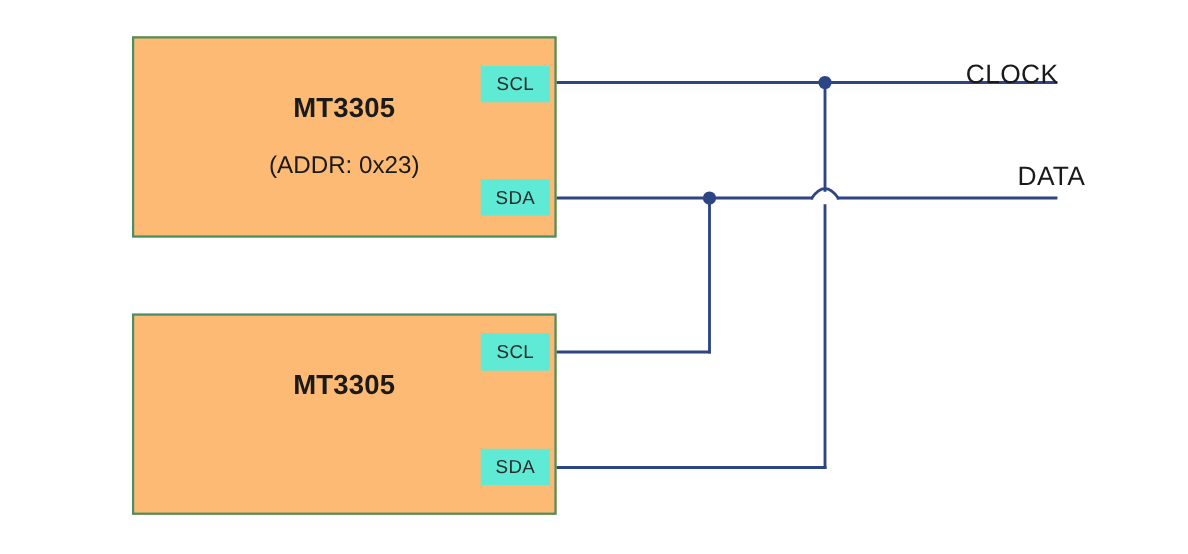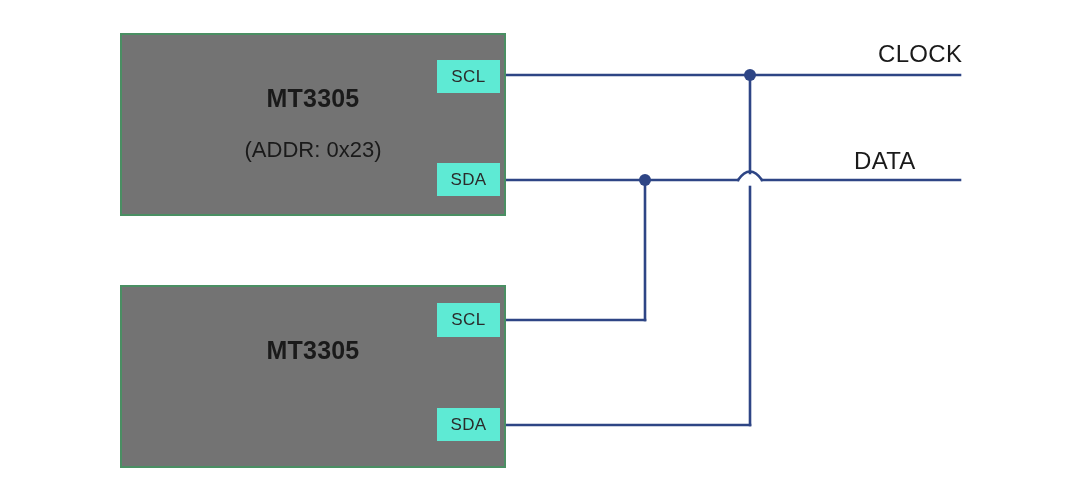--- a/index.html
+++ b/index.html
@@ -19,21 +19,21 @@
     position: absolute;
     left: 0;
     top: 0;
     width: 1080px;
     height: 504px;
   }
   .device-box {
     position: absolute;
     box-sizing: border-box;
     border: 2px solid #4a8f63;
-    background: #737373;
+    background: #fdba74;
   }
   .device-label-wrap {
     position: absolute;
     left: 0;
     width: 100%;
     text-align: center;
     pointer-events: none;
   }
   .device-name {
     font-size: 25px;
@@ -119,17 +119,17 @@
   </div>
 
   <div class="pin-box" style="left:437px; top:303px; width:63px; height:34px;">
     <span>SCL</span>
   </div>
 
   <div class="pin-box" style="left:437px; top:408px; width:63px; height:33px;">
     <span>SDA</span>
   </div>
 
-  <div class="bus-label" style="left:878px; top:40px;">CLOCK</div>
+  <div class="bus-label" style="left:878px; top:54px;">CLOCK</div>
 
-  <div class="bus-label" style="left:854px; top:147px;">DATA</div>
+  <div class="bus-label" style="left:925px; top:147px;">DATA</div>
 
 </div>
 
 </body></html>

